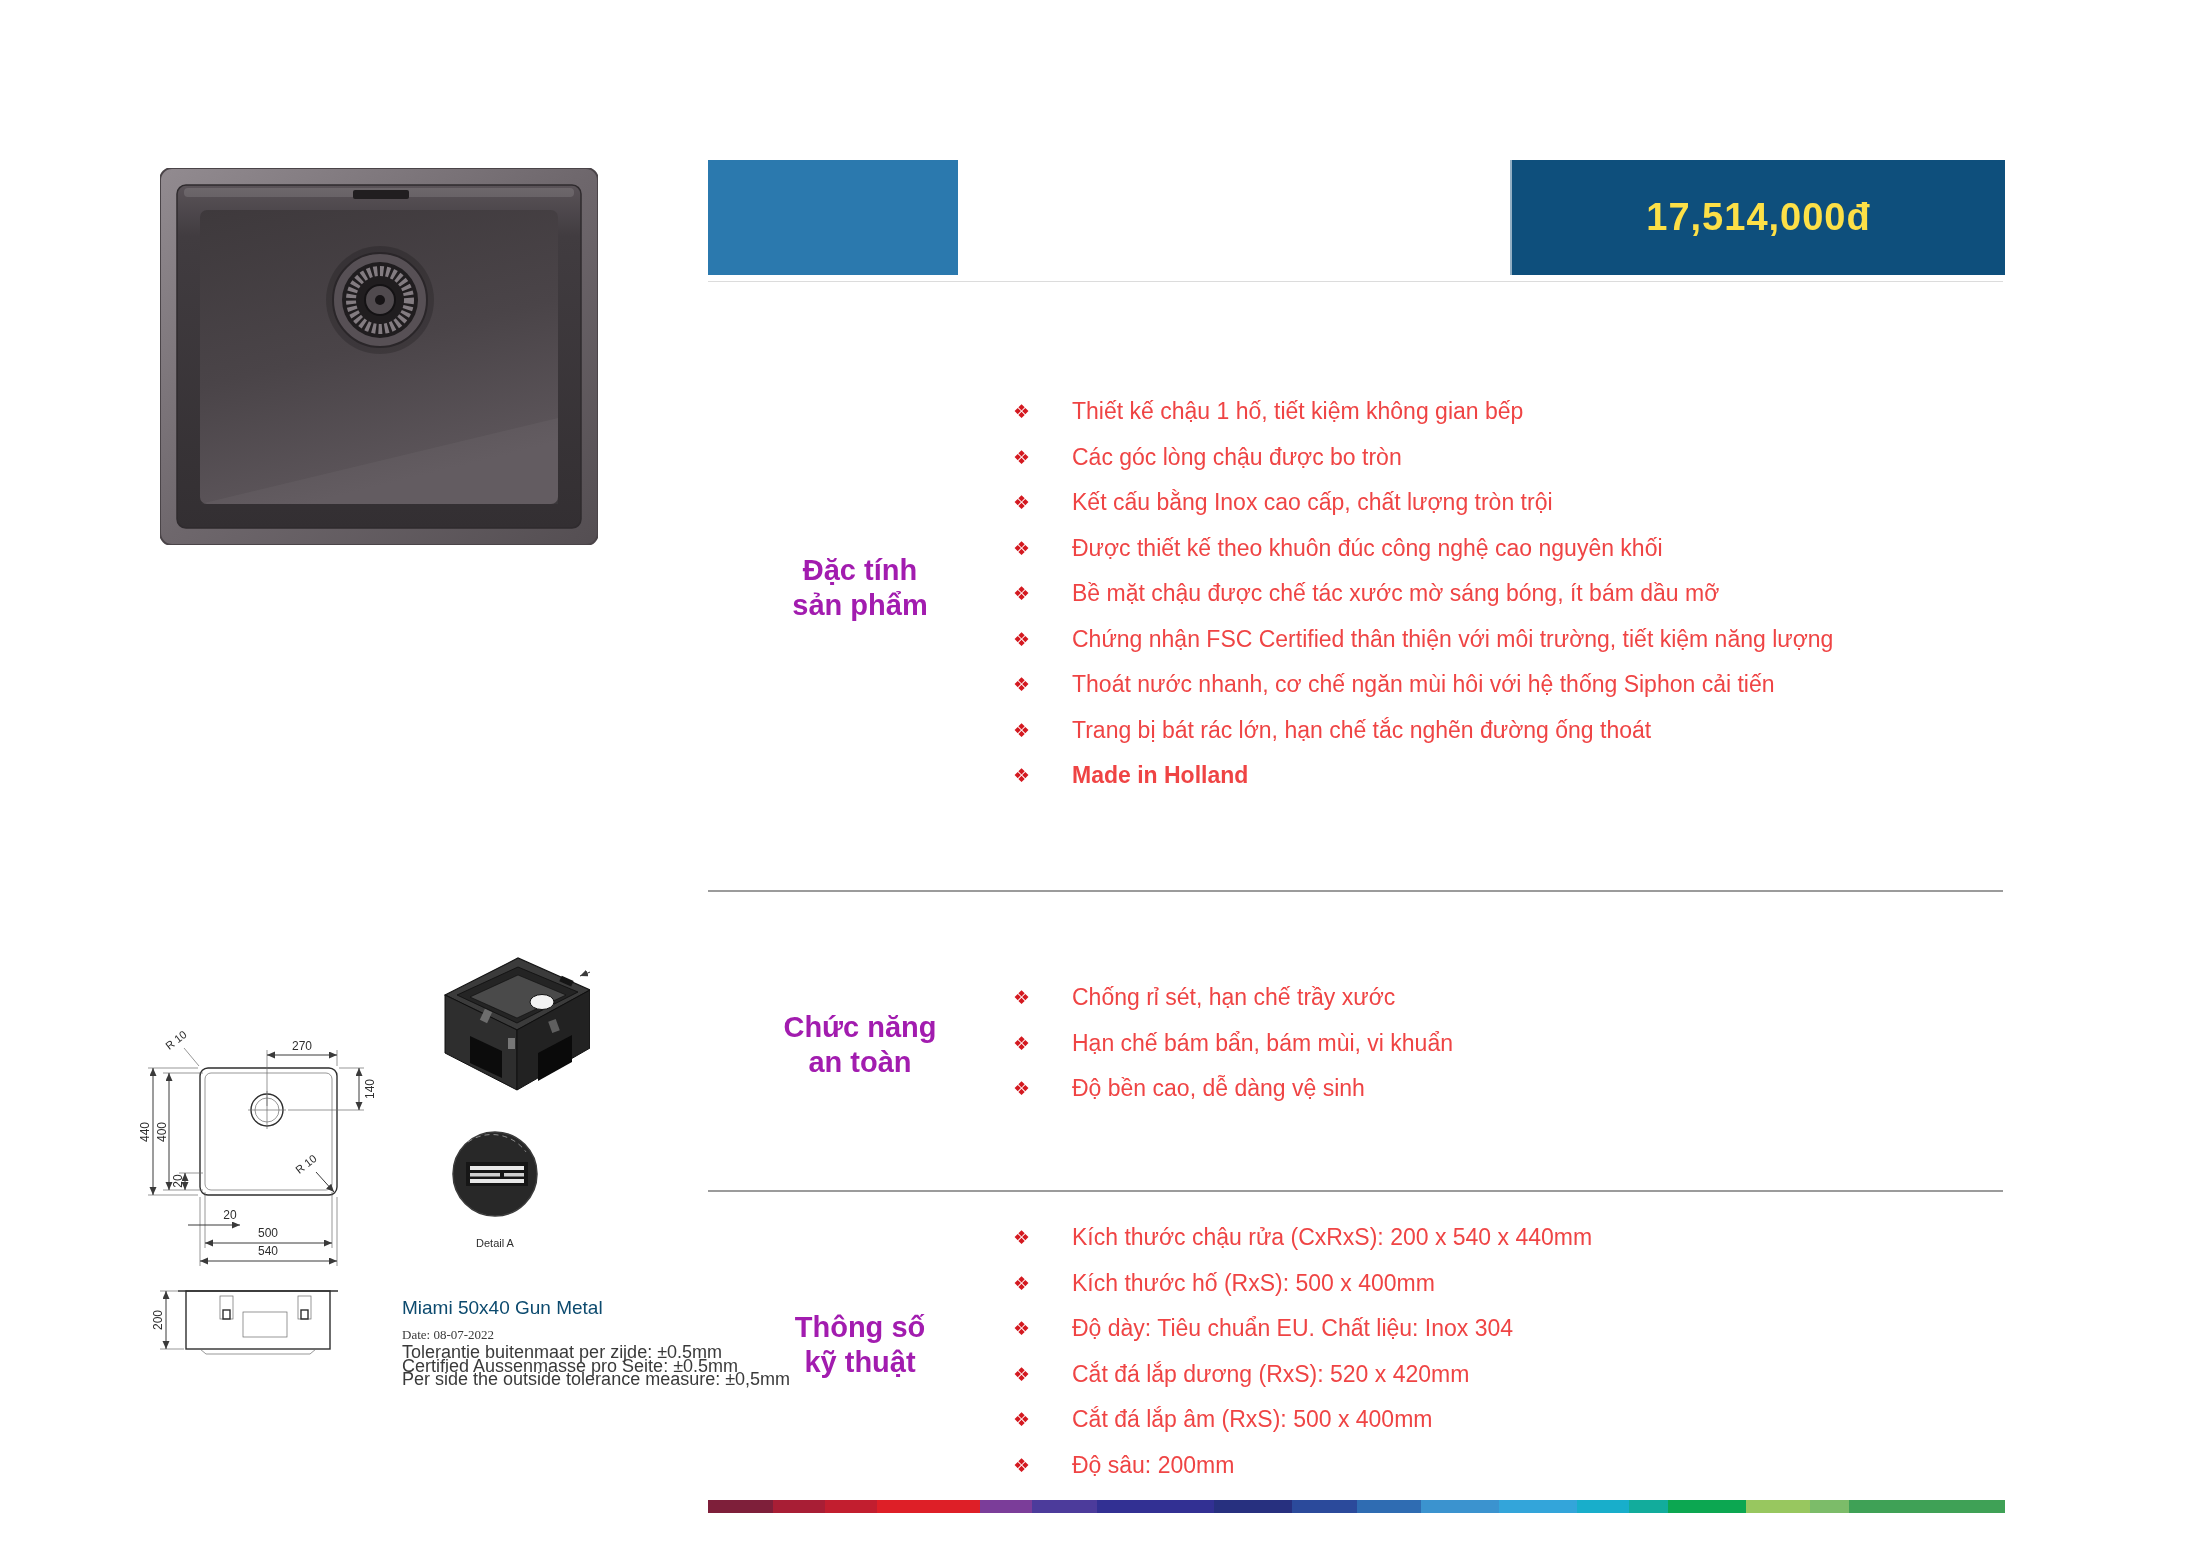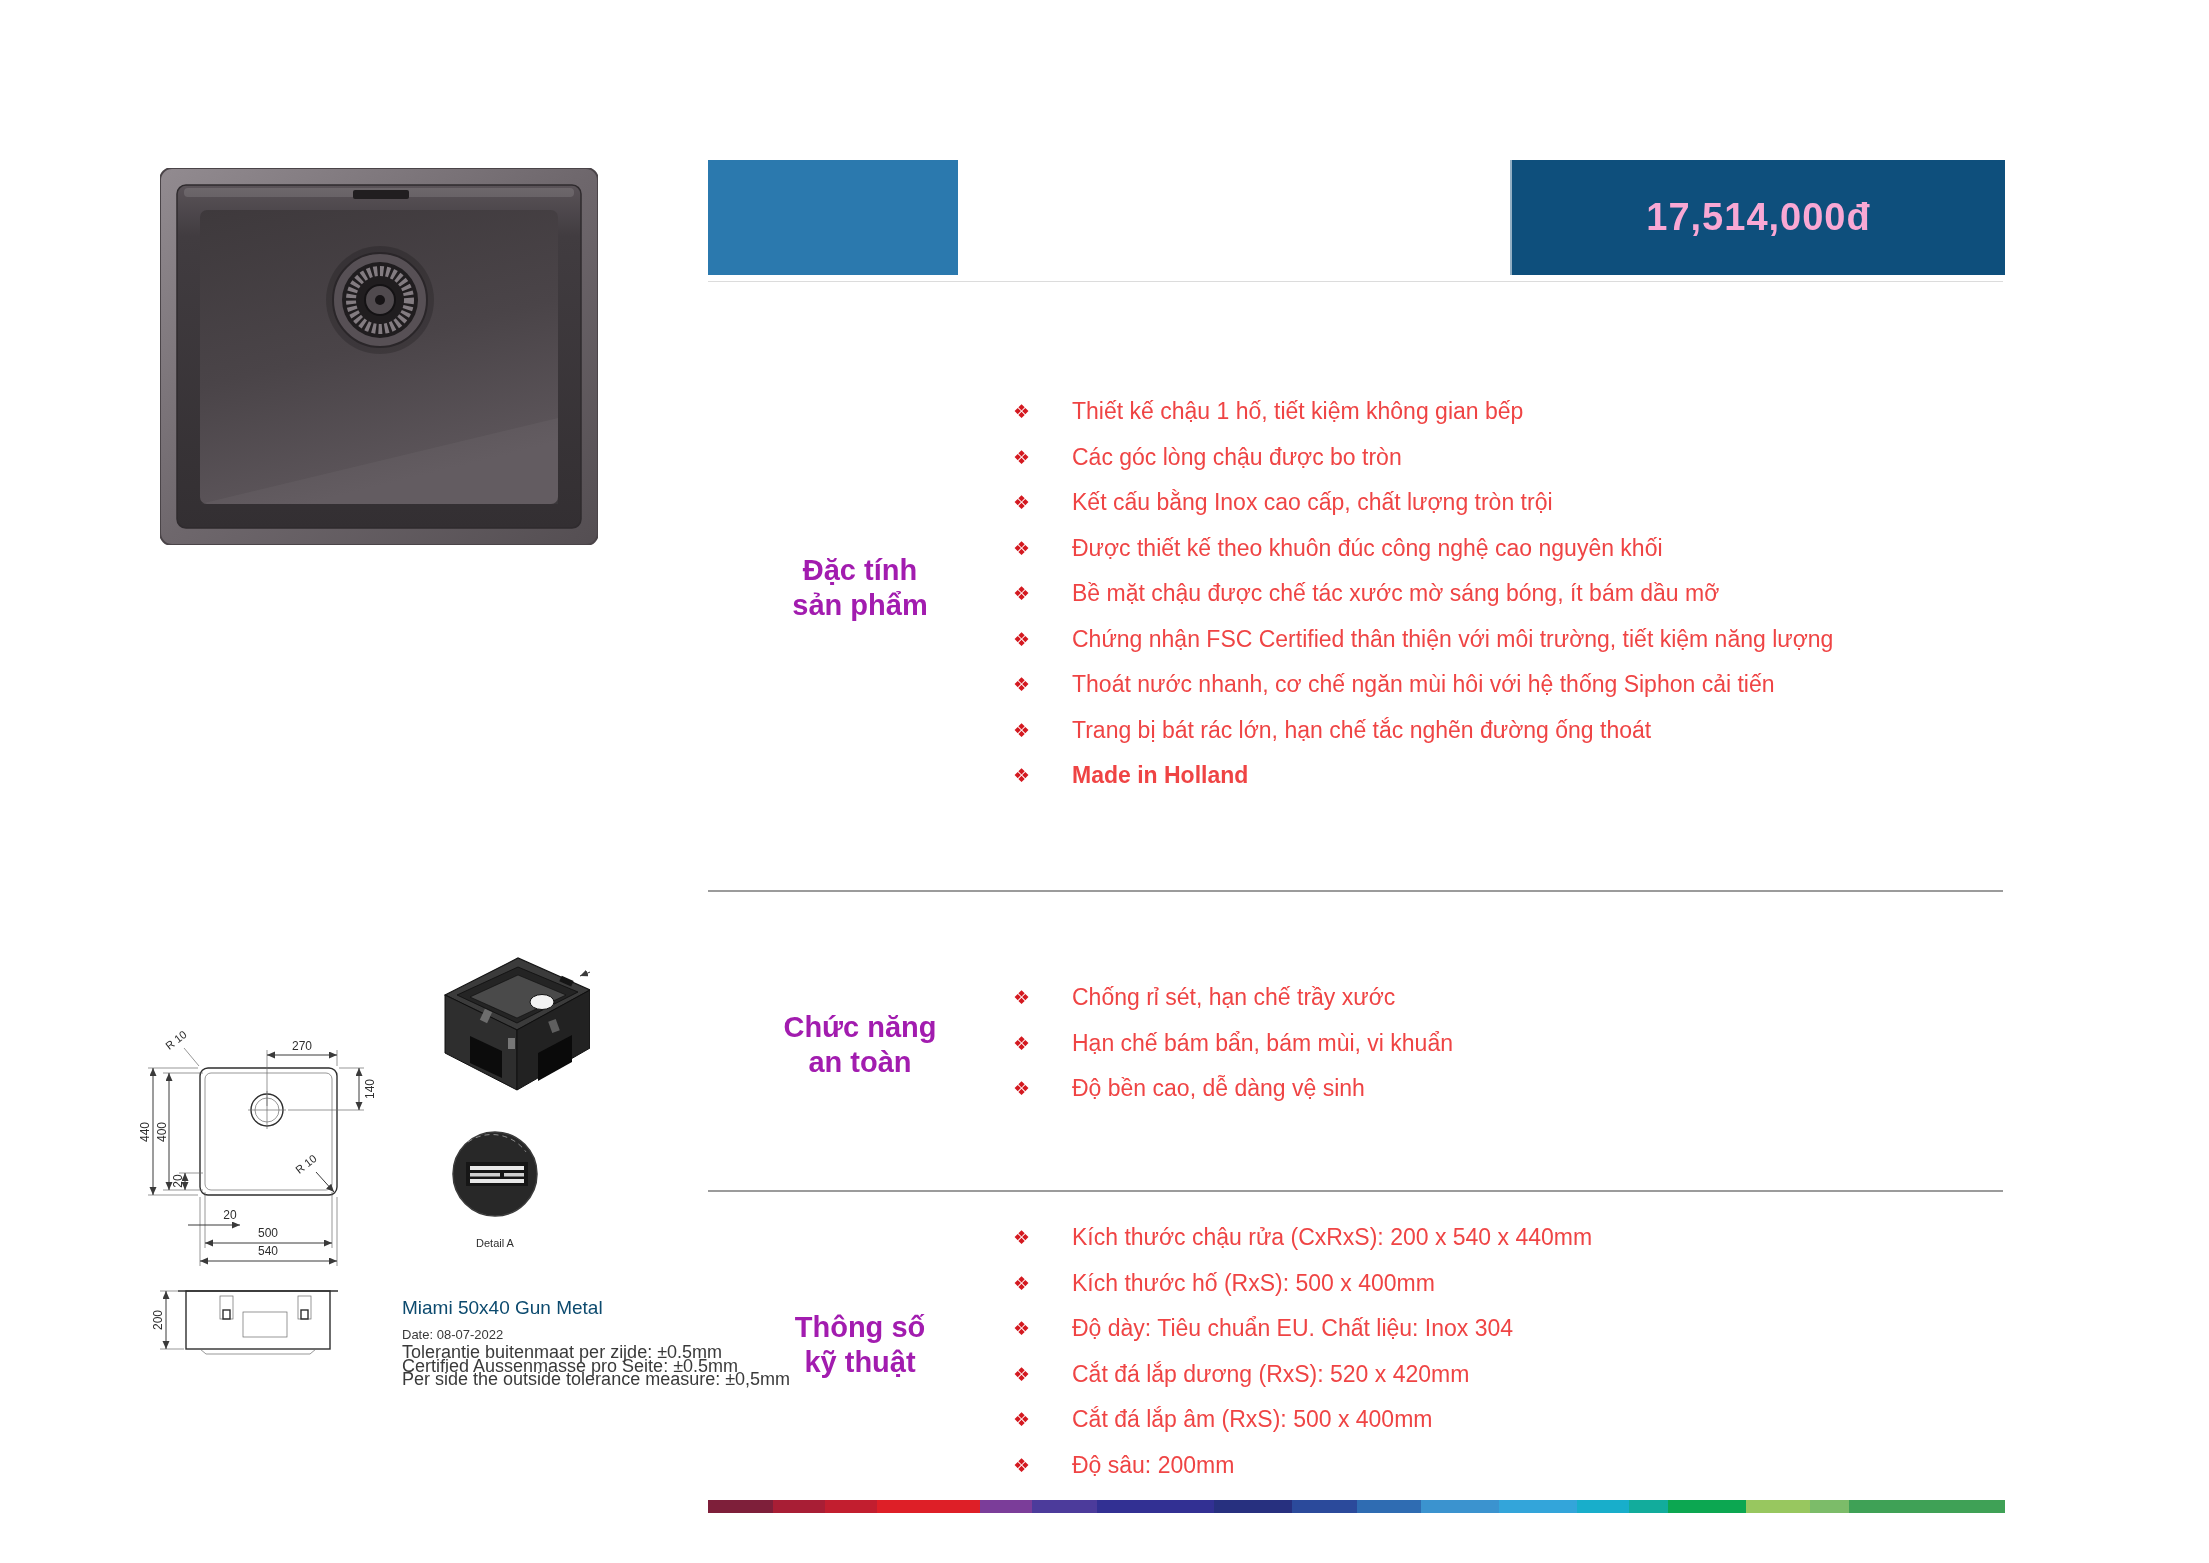--- a/index.html
+++ b/index.html
@@ -32,21 +32,21 @@
   .item-text.bold{font-weight:bold;}
 
   
   .rule{left:708px;width:1295px;height:2px;background:#9B9B9B;}
 
   
   #footer-bar{left:708px;top:1500px;width:1297px;height:13px;}
 
   
   #drawing-title{left:402px;top:1297px;font-size:19px;color:#0c4a6e;}
-  #drawing-date{left:402px;top:1327px;font-size:13px;color:#3a3a3a;}
+  #drawing-date{left:402px;top:1327px;font-size:13px;color:#3a3a3a;font-family:Liberation Serif, serif;}
   #tolerances{left:402px;top:1346px;font-size:18px;line-height:13.5px;color:#3a3a3a;}
 
   
   .dim-line{stroke:#3a3a3a;stroke-width:1;fill:none;}
   .thin{stroke:#6a6a6a;stroke-width:0.7;fill:none;}
   .draw-line{stroke:#2e2e2e;stroke-width:1.4;fill:none;}
   text.dim{font-size:12px;fill:#2e2e2e;font-family:"Liberation Sans","DejaVu Sans",sans-serif;}
   text.small{font-size:11px;fill:#2e2e2e;font-family:"Liberation Sans","DejaVu Sans",sans-serif;}
 </style>
 </head>
@@ -85,21 +85,21 @@
       <circle cx="220" cy="132" r="29" fill="none" stroke="#837c81" stroke-width="10" stroke-dasharray="3.6 2.6"></circle>
       <circle cx="220" cy="132" r="15" fill="#504a4e" stroke="#141214" stroke-width="2"></circle>
       <circle cx="220" cy="132" r="5" fill="#171416"></circle>
     </g>
     <polygon points="40,336 398,250 398,336" fill="#ffffff" opacity="0.04"></polygon>
   </svg>
 
   <div id="header-bar" class="abs">
     <div id="header-accent" style="background: rgb(43, 121, 174);"></div>
     <div id="price-box" style="background: rgb(14, 79, 124);">
-      <span id="product-price" style="color: #f9a8d4;">17,514,000đ</span>
+      <span id="product-price" style="color: #fde047;">17,514,000đ</span>
     </div>
   </div>
   <div id="header-underline" class="abs"></div>
 
   <div class="abs section-label" style="top:553px;">
     <div>Đặc tính</div>
     <div>sản phẩm</div>
   </div>
   <div class="abs item-list" style="top:389px;">
 

